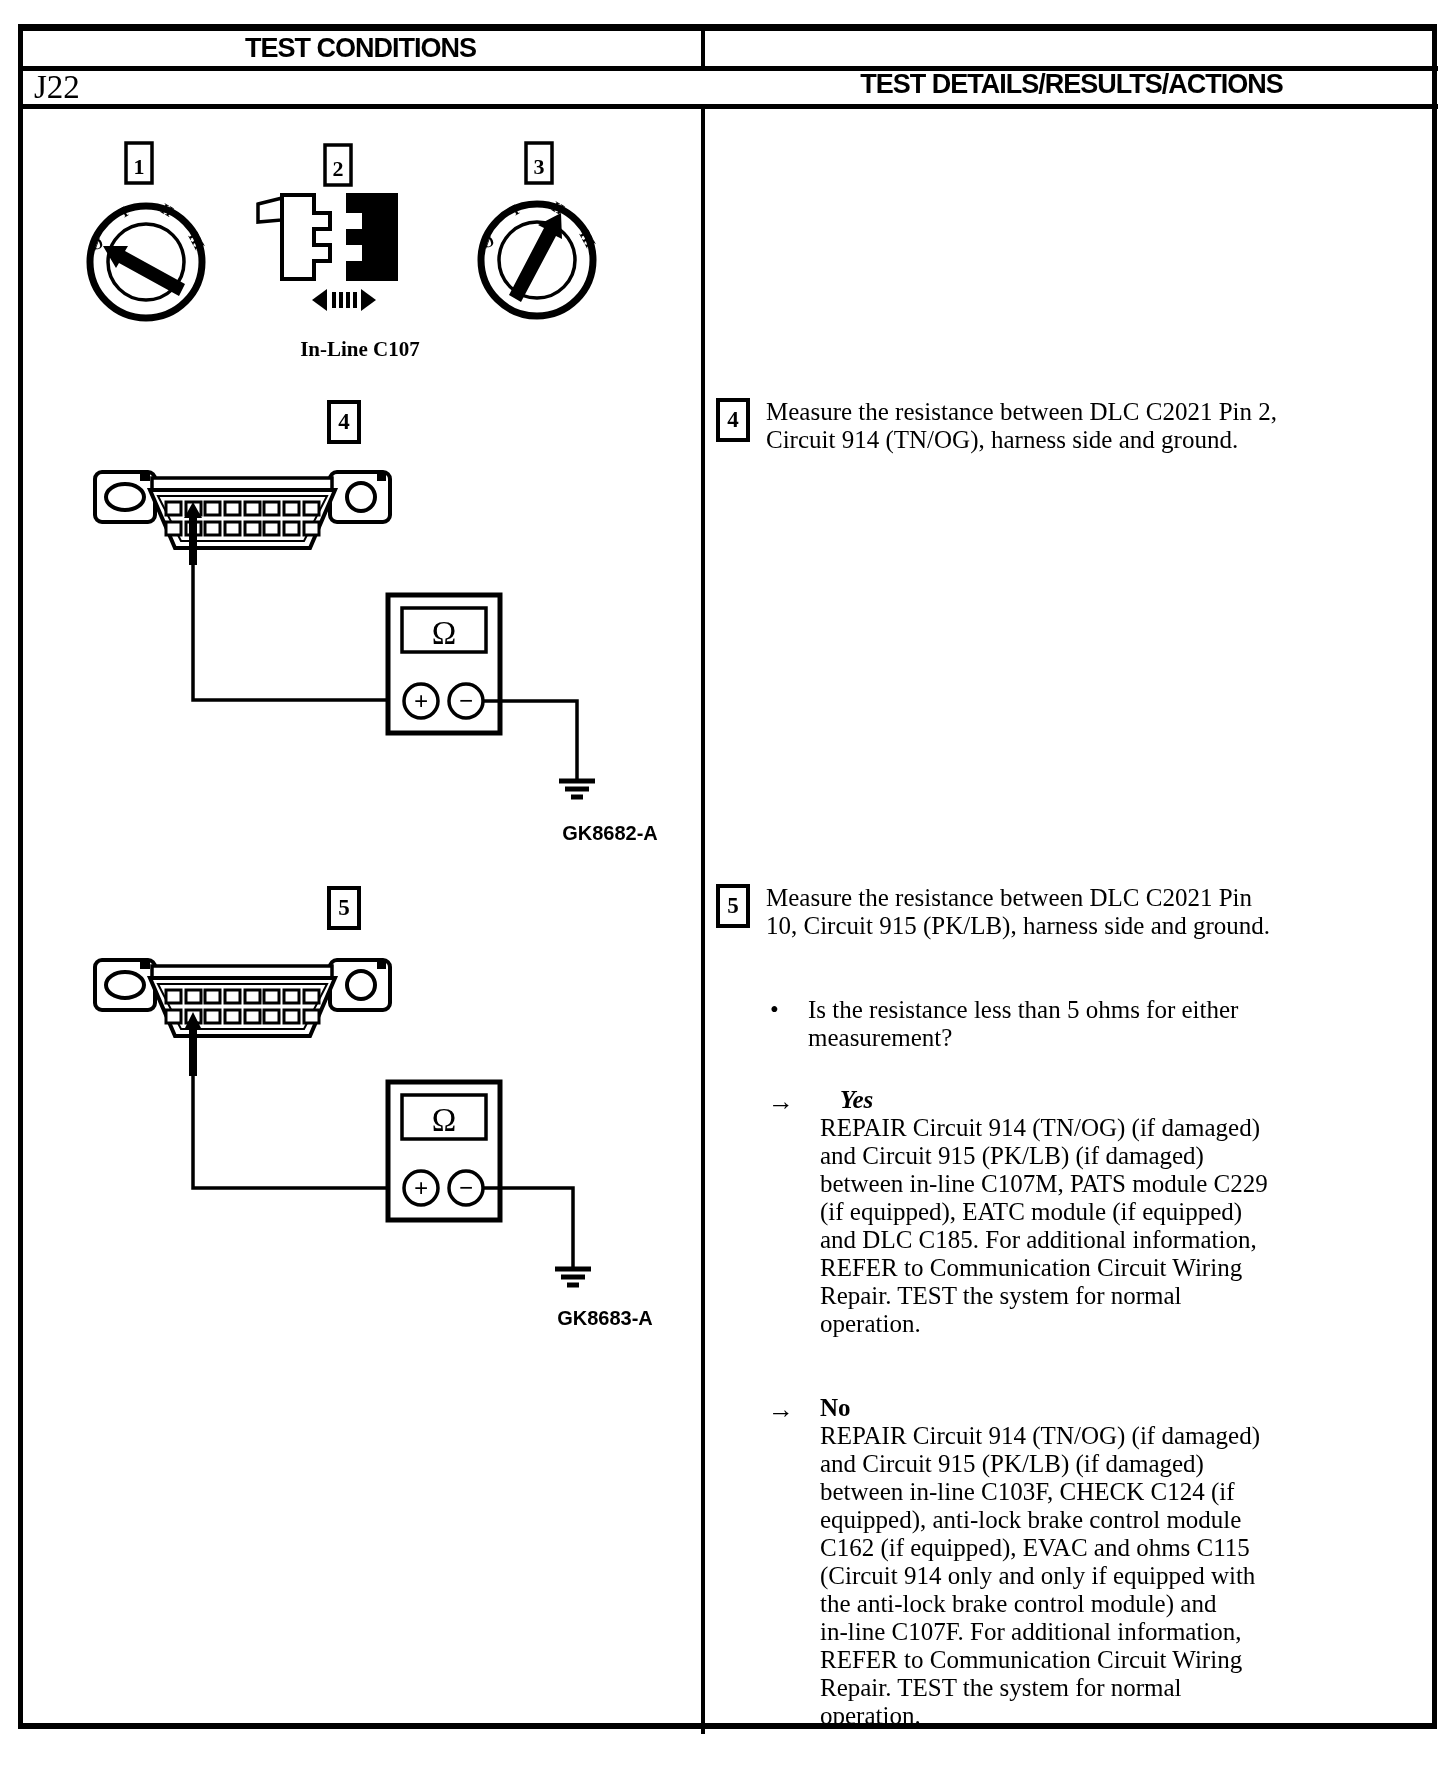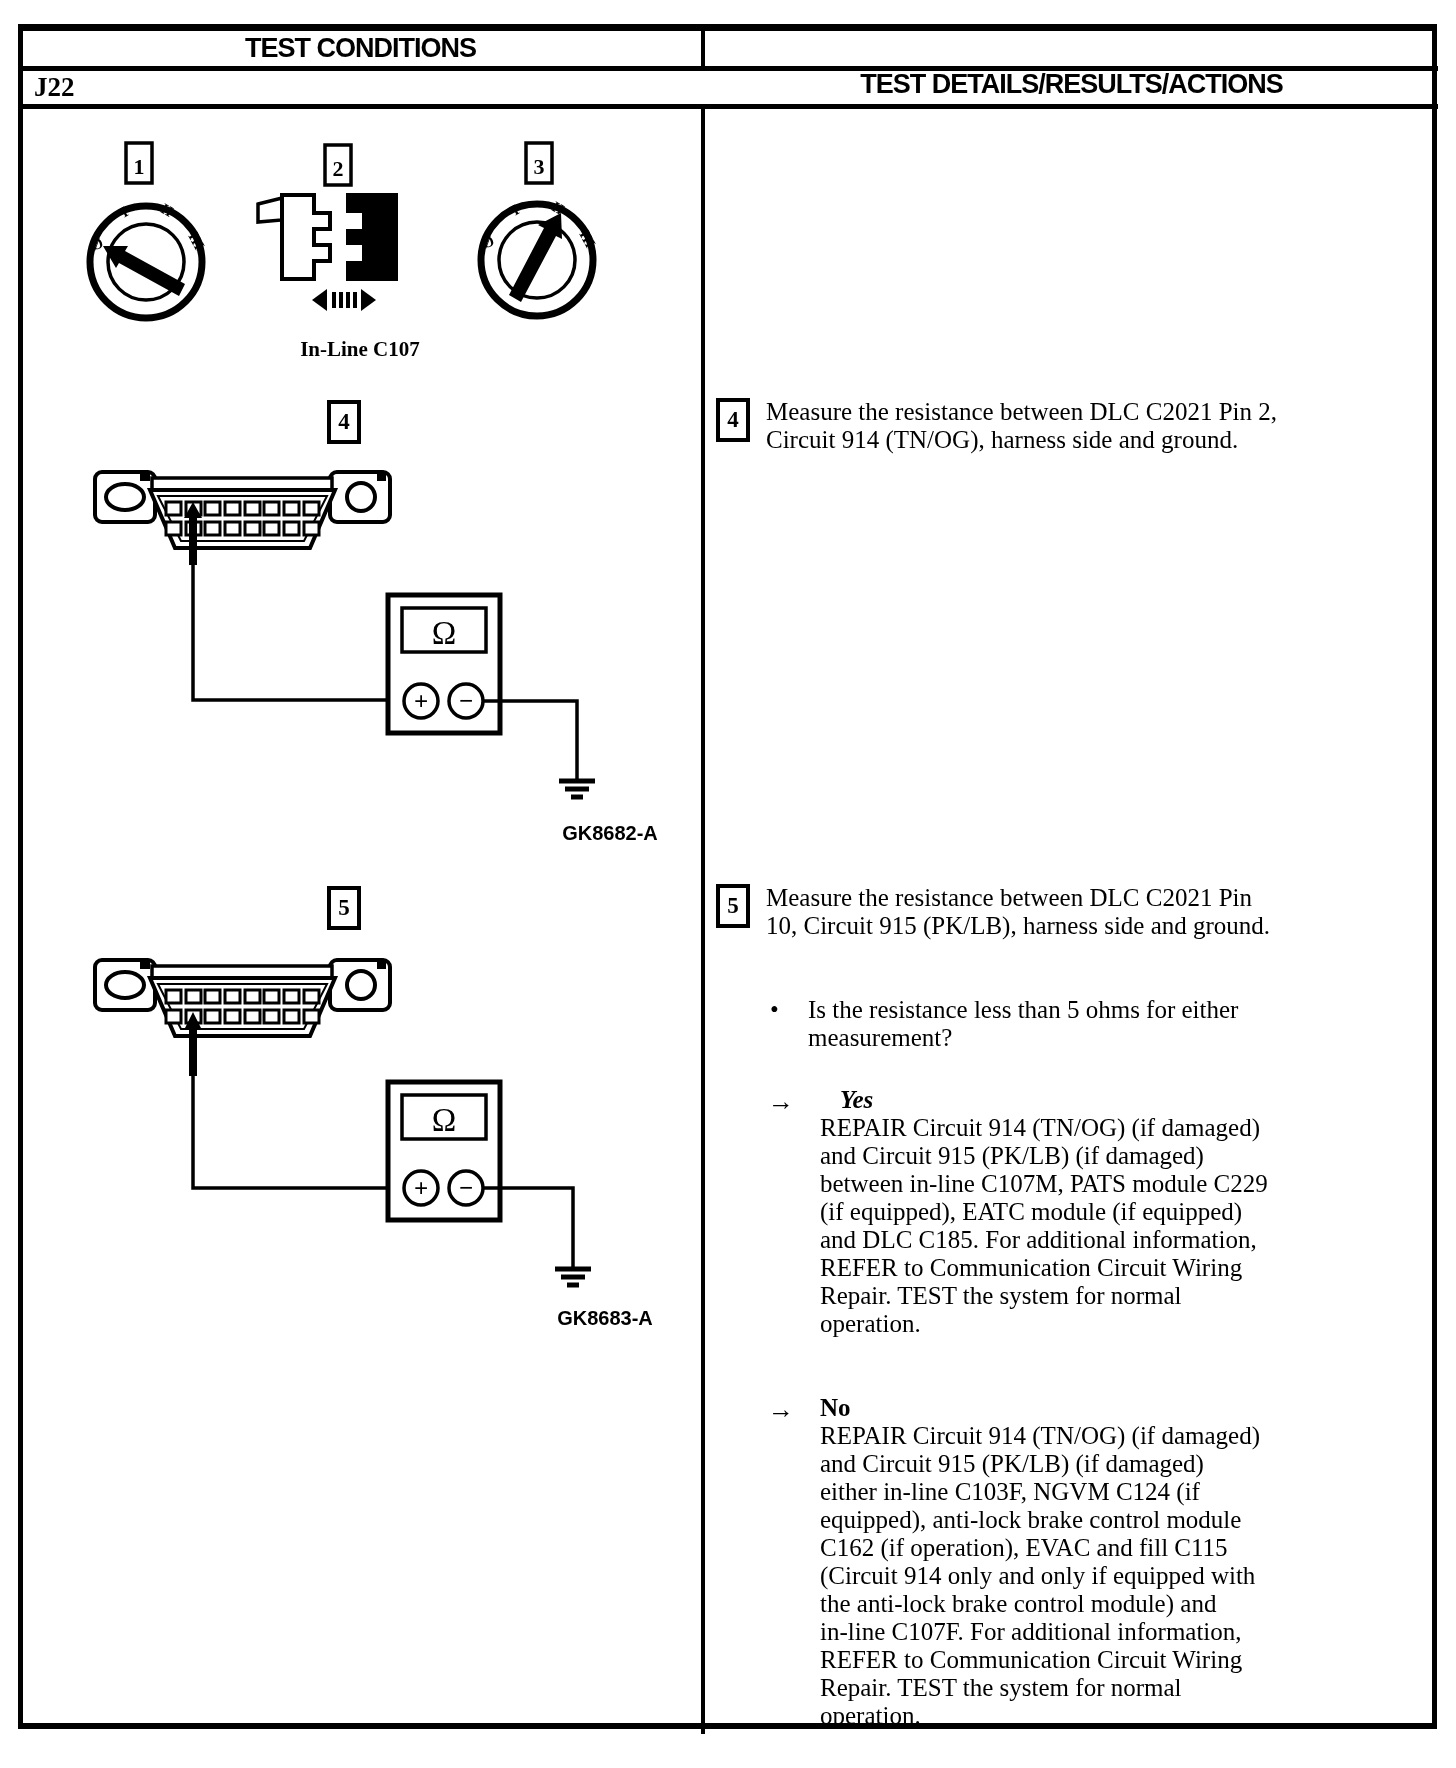--- a/index.html
+++ b/index.html
@@ -5,21 +5,21 @@
   html,body{margin:0;padding:0;background:#fff;}
   .page{position:relative;width:1456px;height:1768px;background:#ffffff;color:#000;
         font-family:"Liberation Serif",serif;overflow:hidden;}
   .sheet{position:absolute;left:18px;top:24px;width:1419px;height:1705px;
          border-top:7px solid #000;border-bottom:6px solid #000;
          border-left:5px solid #000;border-right:5px solid #000;box-sizing:border-box;}
   .vrule{position:absolute;width:4px;background:#000;}
   .hrule{position:absolute;height:5px;background:#000;left:20px;width:1418px;}
   .col-head{position:absolute;top:31px;height:34px;line-height:34px;text-align:center;
             font-family:"Liberation Sans",sans-serif;font-weight:bold;font-size:27px;letter-spacing:-1px;}
-  .test-id{position:absolute;left:34px;top:72px;font-weight:bold;font-size:27px;line-height:30px;}
+  .test-id{position:absolute;left:34px;top:72px;font-weight:normal;font-size:33px;line-height:30px;}
   .test-title{position:absolute;left:102px;top:73px;font-weight:bold;font-size:26px;line-height:30px;letter-spacing:-0.3px;}
   .callout{position:absolute;width:26px;height:36px;border:4px solid #000;
            text-align:center;line-height:36px;font-weight:bold;font-size:23px;background:#fff;}
   .line{height:28px;line-height:28px;font-size:25px;white-space:nowrap;}
   .lines{position:absolute;}
   .bullet{position:absolute;font-size:25px;line-height:28px;}
   .branch-arrow{position:absolute;font-size:26px;line-height:28px;}
   .branch-label{position:absolute;font-weight:bold;font-size:25px;line-height:28px;}
   svg{position:absolute;}
   svg text{font-family:"Liberation Serif",serif;fill:#000;}
@@ -231,23 +231,23 @@
     <div class="line">REFER to Communication Circuit Wiring</div>
     <div class="line">Repair. TEST the system for normal</div>
     <div class="line">operation.</div>
   </div>
 
   <div class="branch-arrow" style="left:768px;top:1396px;">→</div>
   <div class="branch-label" style="left:820px;top:1394px;">No</div>
   <div class="lines" style="left:820px;top:1422px;">
     <div class="line">REPAIR Circuit 914 (TN/OG) (if damaged)</div>
     <div class="line">and Circuit 915 (PK/LB) (if damaged)</div>
-    <div class="line">either in-line C103F, NGVM C124 (if</div>
+    <div class="line">between in-line C103F, CHECK C124 (if</div>
     <div class="line">equipped), anti-lock brake control module</div>
-    <div class="line">C162 (if operation), EVAC and fill C115</div>
+    <div class="line">C162 (if equipped), EVAC and ohms C115</div>
     <div class="line">(Circuit 914 only and only if equipped with</div>
     <div class="line">the anti-lock brake control module) and</div>
     <div class="line">in-line C107F. For additional information,</div>
     <div class="line">REFER to Communication Circuit Wiring</div>
     <div class="line">Repair. TEST the system for normal</div>
     <div class="line">operation.</div>
   </div>
 
 </div>
 

